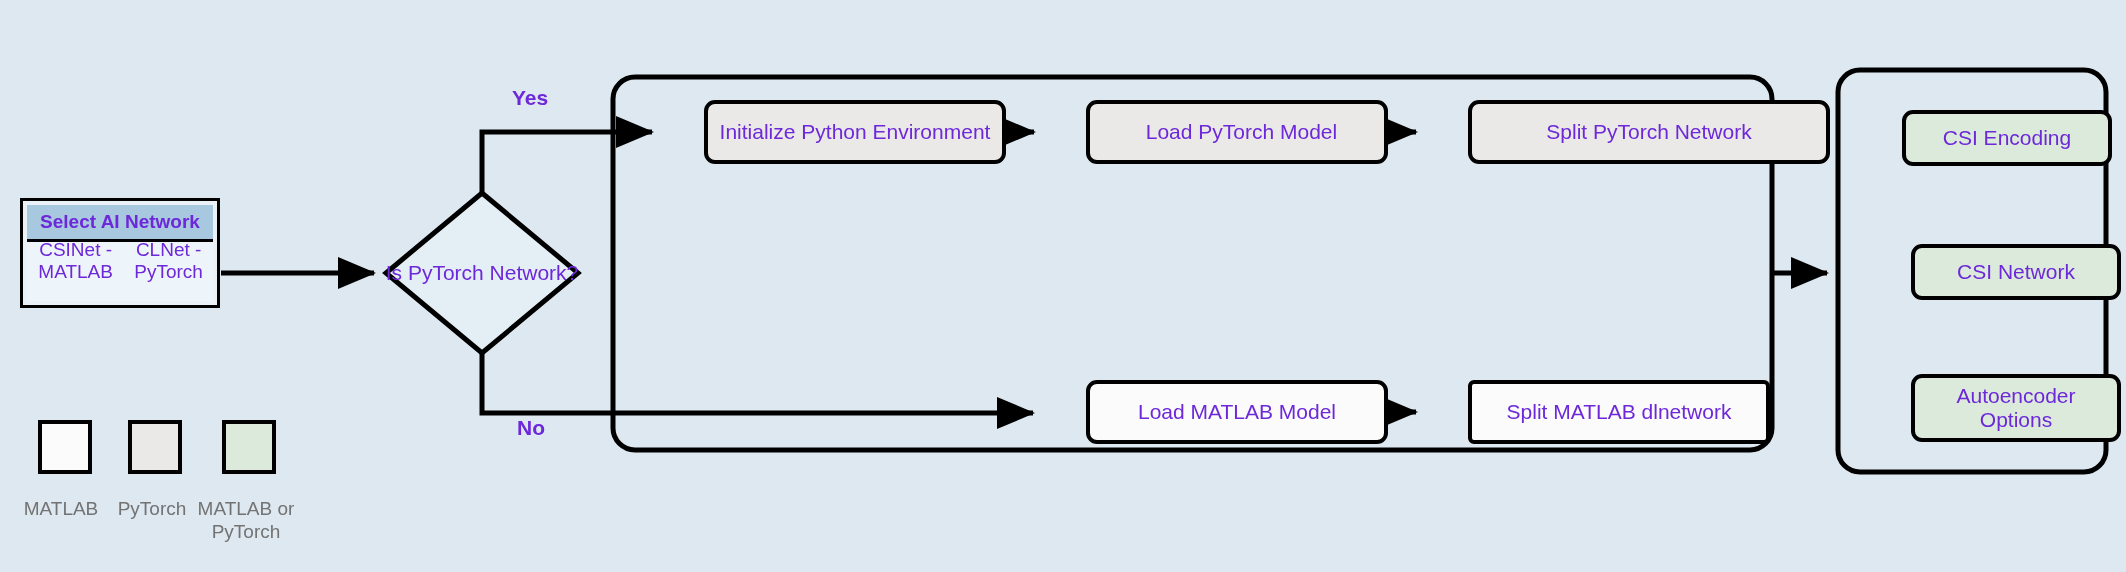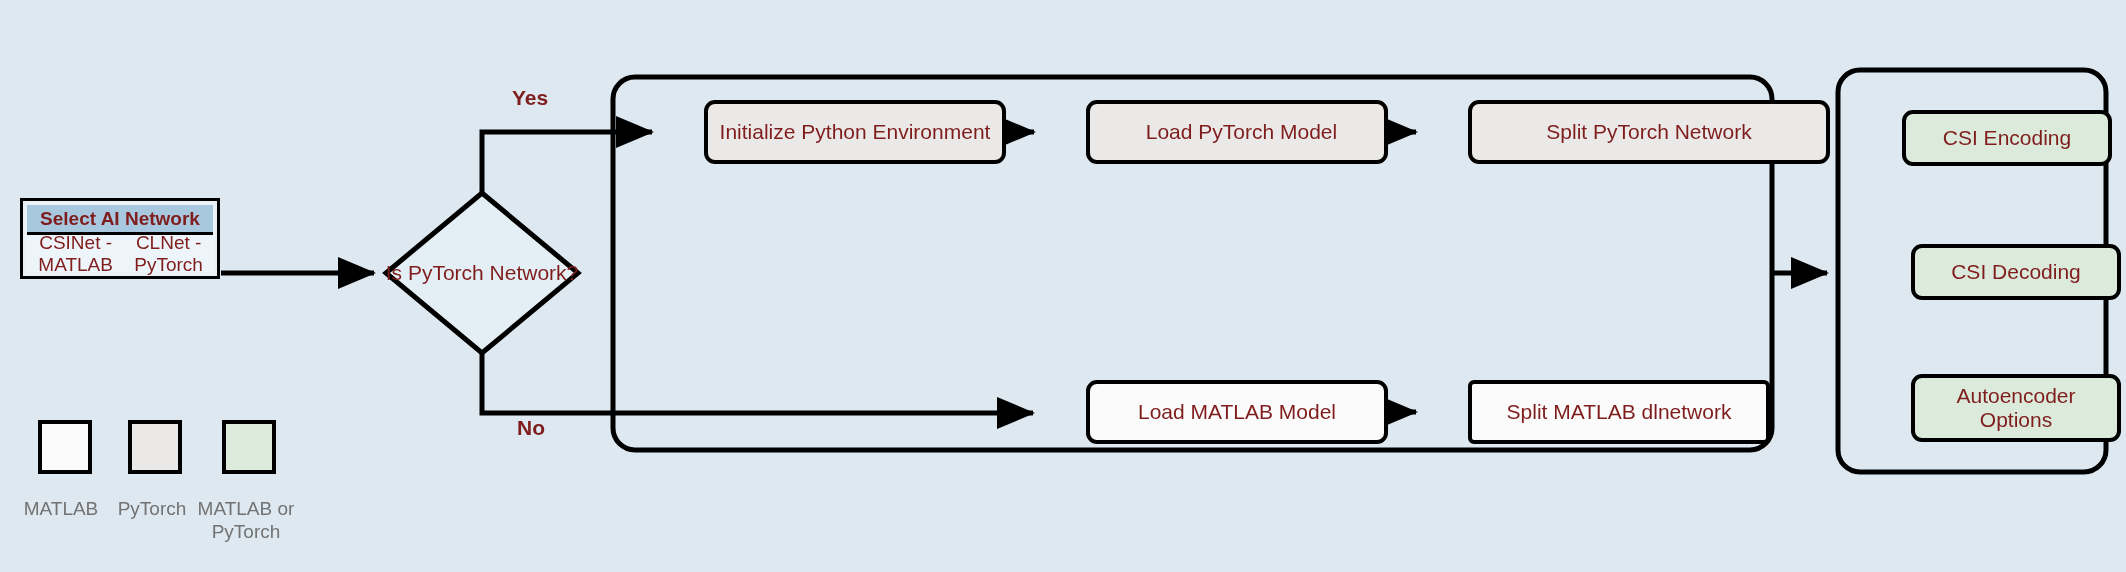--- a/index.html
+++ b/index.html
@@ -6,24 +6,24 @@
   body{
     width:2126px;height:572px;
     background:#dde8f0;
     font-family:"Liberation Sans", sans-serif;
     overflow:hidden;
   }
   #stage{position:relative;width:2126px;height:572px;}
   svg#wires{position:absolute;left:0;top:0;width:2126px;height:572px;}
 
   .node{position:absolute;box-sizing:border-box;display:flex;align-items:center;
-        justify-content:center;text-align:center;color:#7f1d1d;line-height:1.12;}
+        justify-content:center;text-align:center;color:#6d28d9;line-height:1.12;}
 
   
-  .sel-table{left:20px;top:198px;width:200px;height:81px;border:3px solid #000;
+  .sel-table{left:20px;top:198px;width:200px;height:110px;border:3px solid #000;
              background:#eaf2f8;flex-direction:column;align-items:stretch;padding:4px;}
   .sel-head{height:34px;background:#a8c8e0;border-bottom:3px solid #000;
             display:flex;align-items:center;justify-content:center;
             font-weight:bold;font-size:19px;}
   .sel-body{flex:1;display:flex;flex-direction:row;justify-content:space-around;
             background:#eef5fa;}
   .sel-row{font-size:19px;display:flex;align-items:center;justify-content:center;height:37px;}
 
   
   .diamond-wrap{left:385px;top:193px;width:194px;height:160px;background:transparent;}
@@ -113,21 +113,21 @@
   <div class="node lbl lbl-no">No</div>
 
   <div class="node pbox pytorch b-init">Initialize Python Environment</div>
   <div class="node pbox pytorch b-loadpt">Load PyTorch Model</div>
   <div class="node pbox pytorch b-splitpt">Split PyTorch Network</div>
 
   <div class="node pbox matlab b-loadml">Load MATLAB Model</div>
   <div class="node pbox matlab b-splitml">Split MATLAB dlnetwork</div>
 
   <div class="node pbox green g-enc">CSI Encoding</div>
-  <div class="node pbox green g-dec">CSI Decoding</div>
+  <div class="node pbox green g-dec">CSI Network</div>
   <div class="node pbox green g-auto">Autoencoder Options</div>
 
   <div class="legend-swatch lg1"></div>
   <div class="legend-swatch lg2"></div>
   <div class="legend-swatch lg3"></div>
 
   <div class="legend-cap lc1">MATLAB</div>
   <div class="legend-cap lc2">PyTorch</div>
   <div class="legend-cap lc3">MATLAB or PyTorch</div>
 

